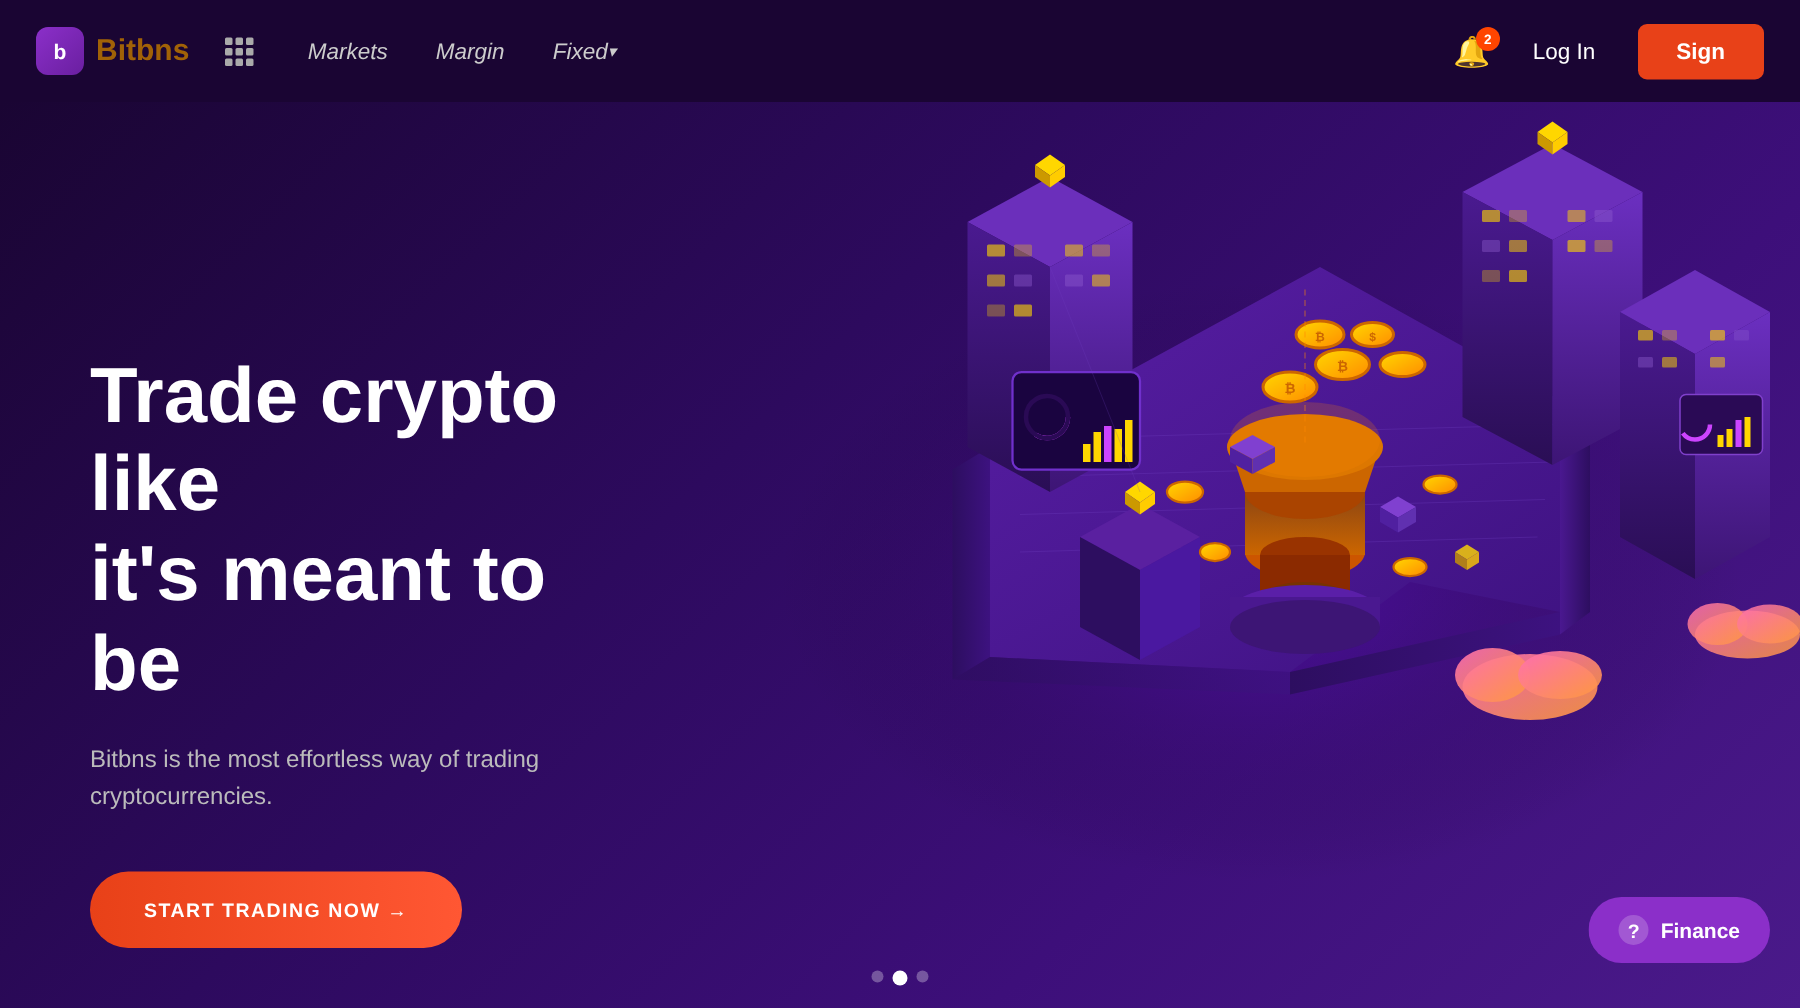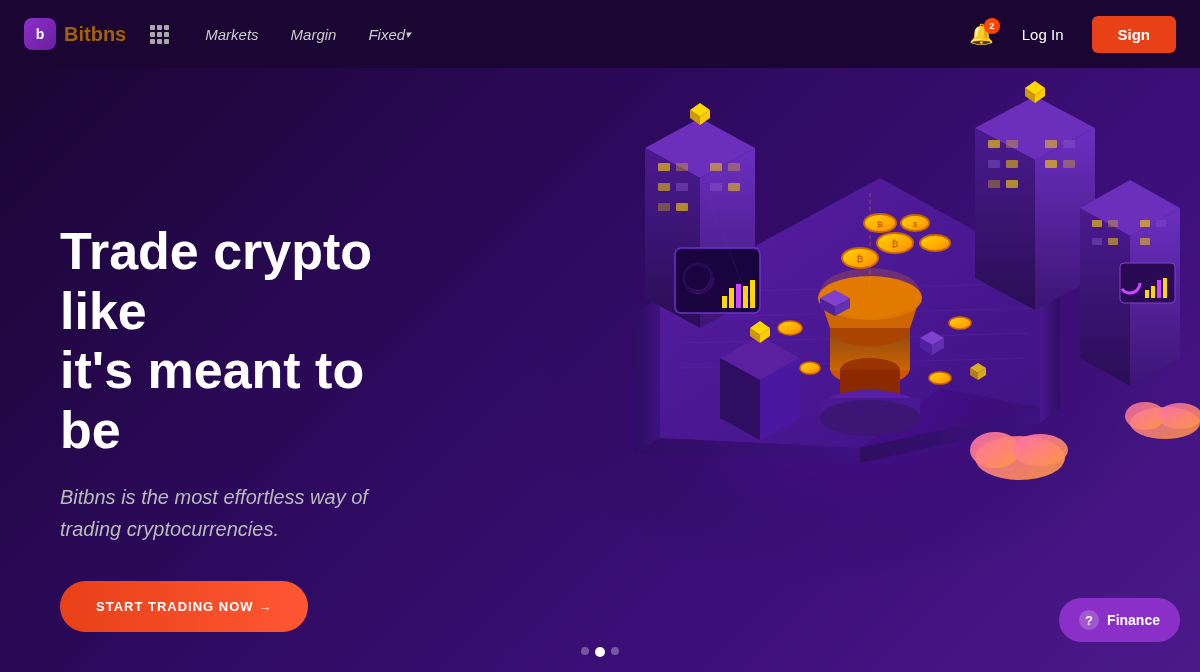--- a/index.html
+++ b/index.html
@@ -161,25 +161,24 @@
 
     .hero-title {
       font-size: 52px;
       font-weight: 800;
       line-height: 1.15;
       color: #fff;
       margin-bottom: 20px;
     }
 
     .hero-subtitle {
-      font-size: 20px;
+      font-size: 16px;
       color: #bbb;
       line-height: 1.6;
       margin-bottom: 36px;
-      font-style: italic;
     }
 
     .cta-btn {
       background: linear-gradient(90deg, #e84118, #ff5733);
       color: #fff;
       border: none;
       font-size: 13px;
       font-weight: 700;
       letter-spacing: 1px;
       padding: 18px 36px;

